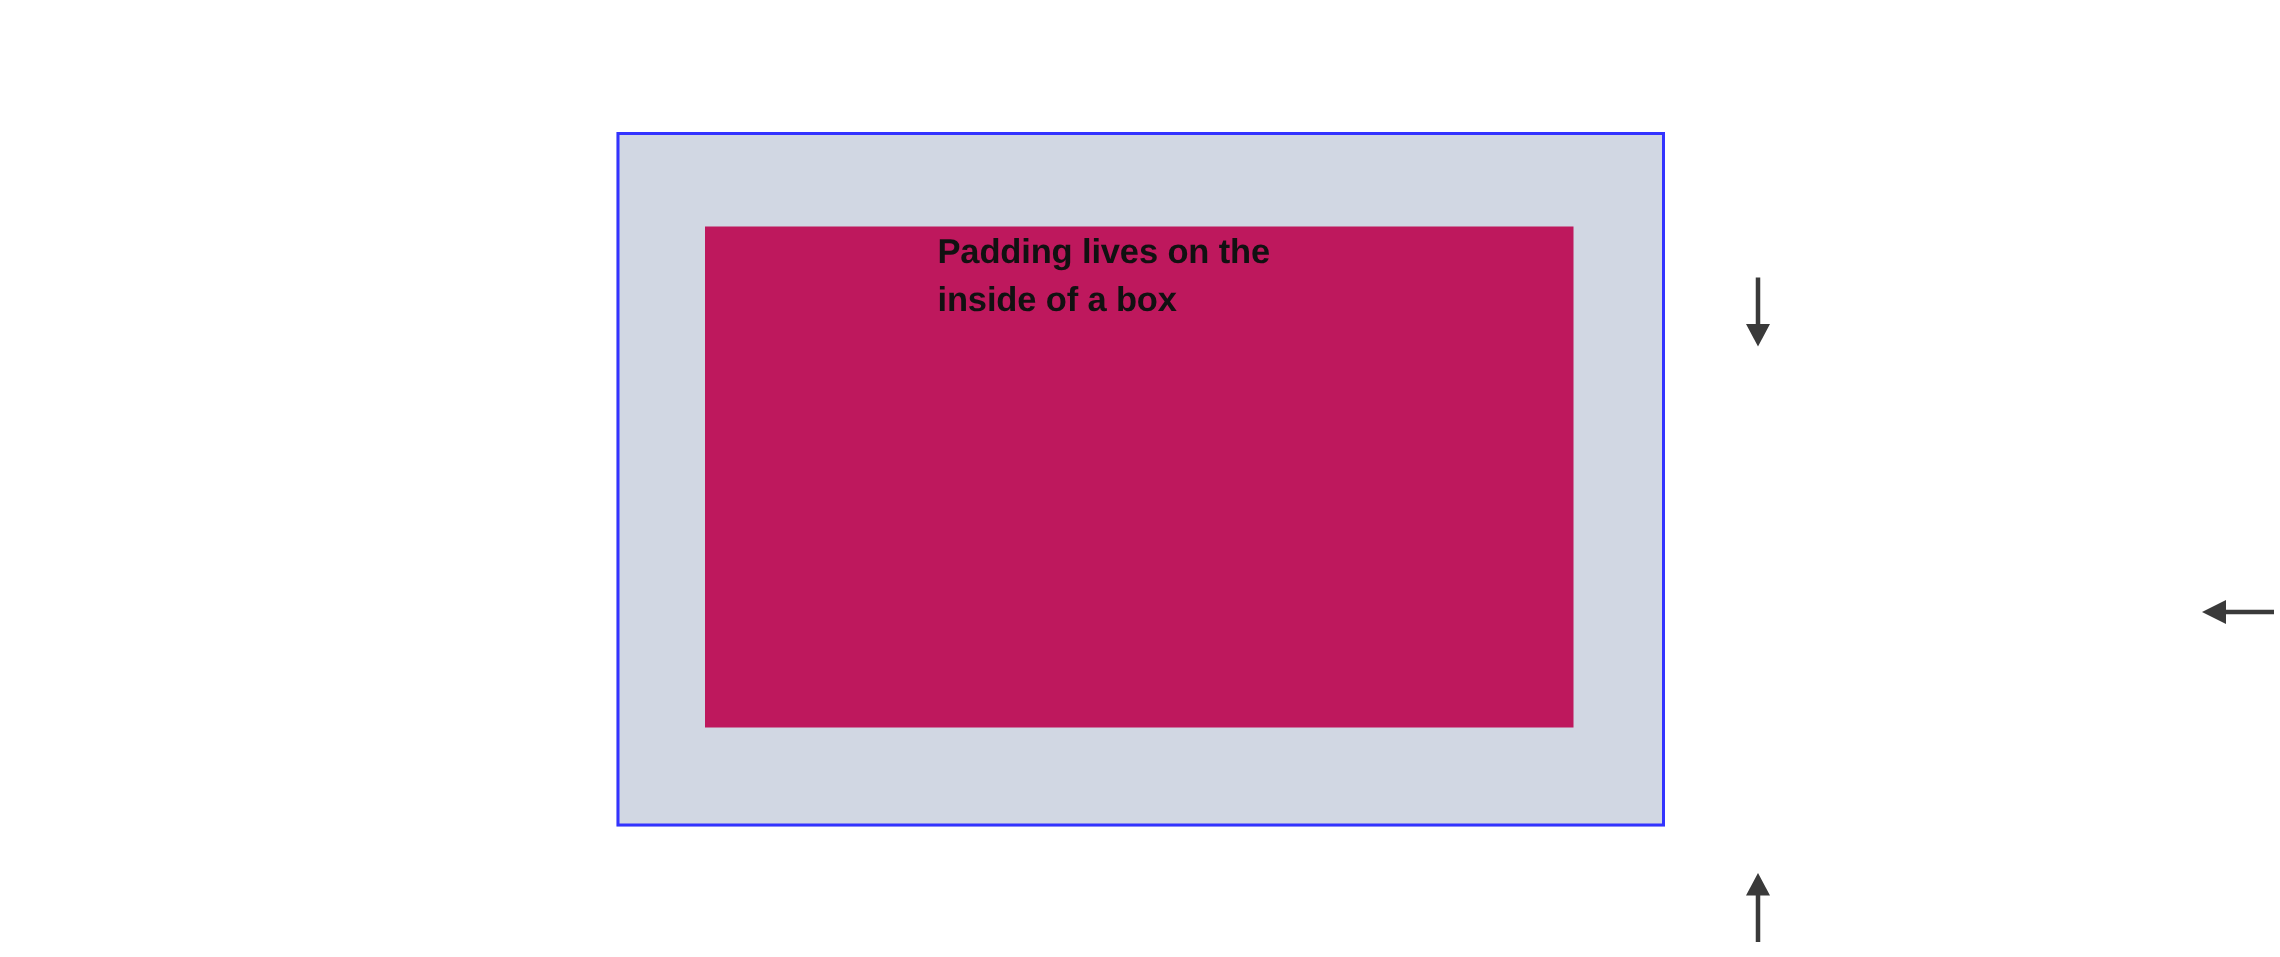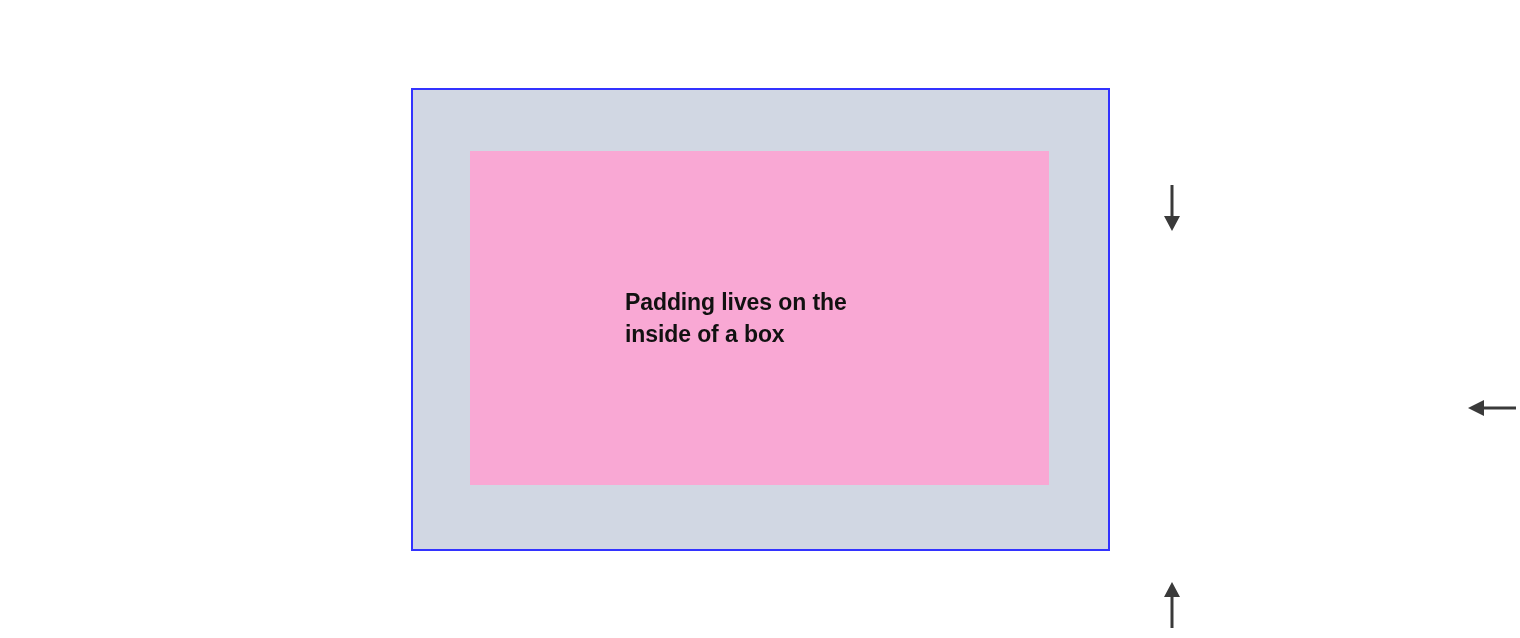--- a/index.html
+++ b/index.html
@@ -34,24 +34,24 @@
     box-sizing: content-box;
   }
 
   
   .inner-box {
     position: absolute;
     left: 470px;
     top: 151px;
     width: 579px;
     height: 334px;
-    background: #f9a8d4;
+    background: #be185d;
     box-sizing: border-box;
     display: flex;
-    align-items: center;
+    align-items: flex-start;
   }
 
   .content-label {
     margin: 0;
     padding: 0 0 0 155px;
     color: #111111;
     font-family: "Liberation Sans", sans-serif;
     font-size: 23px;
     font-weight: bold;
     line-height: 32px;

